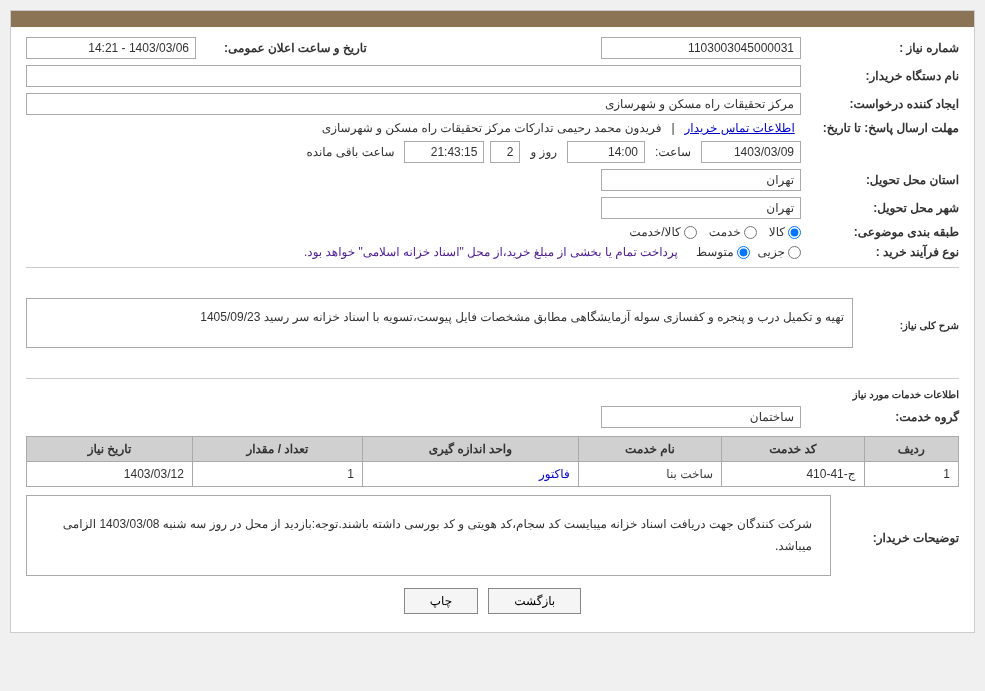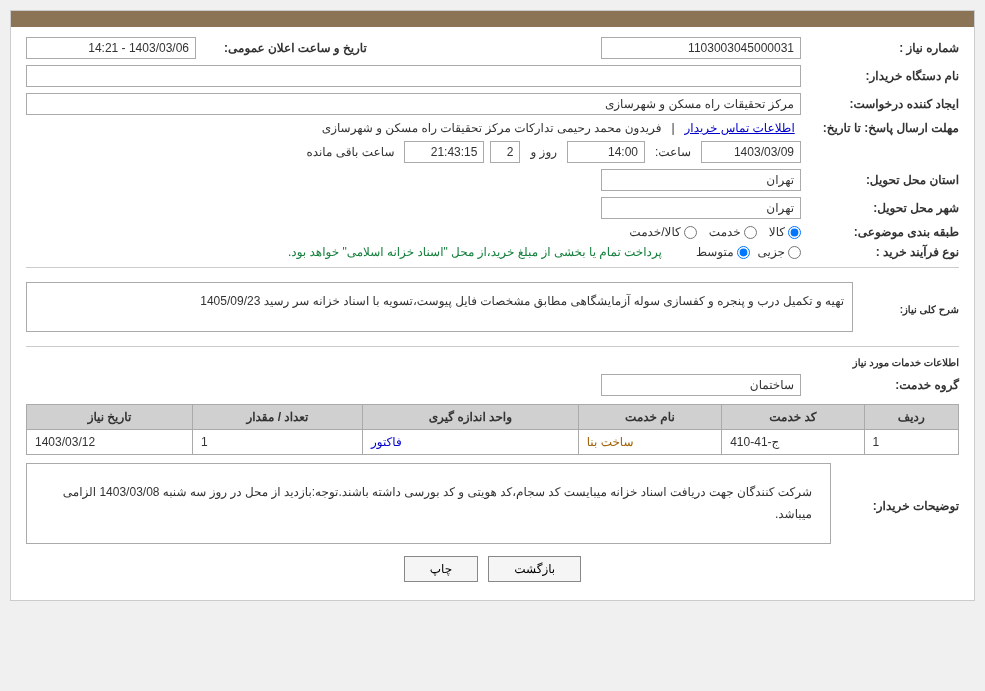--- a/index.html
+++ b/index.html
@@ -69,21 +69,21 @@
     .section-title {
       font-weight: bold;
       font-size: 10px;
       margin: 10px 0 6px 0;
       color: #333;
     }
     .description-box {
       border: 1px solid #aaa;
       background: #fff;
       padding: 8px;
-      margin: 6px 0;
+      margin: 22px 0;
       min-height: 50px;
       text-align: right;
       line-height: 1.8;
     }
     .service-info-row {
       display: flex;
       align-items: center;
       margin-bottom: 6px;
       gap: 6px;
     }
@@ -96,21 +96,21 @@
     table th {
       background: #d0d0d0;
       border: 1px solid #aaa;
       padding: 5px 8px;
       text-align: center;
       font-weight: bold;
     }
     table td {
       border: 1px solid #aaa;
       padding: 5px 8px;
-      text-align: left;
+      text-align: right;
     }
     .buyer-notes {
       border: 1px solid #aaa;
       background: #fff;
       padding: 18px;
       min-height: 60px;
       text-align: right;
       line-height: 1.8;
       font-size: 12px;
       direction: rtl;
@@ -242,21 +242,21 @@
         <span class="label">نوع فرآیند خرید :</span>
         <div class="process-type-row">
           <div class="radio-item">
             <input type="radio" name="process" style="">
             <span>جزیی</span>
           </div>
           <div class="radio-item">
             <input type="radio" name="process" checked="" style="">
             <span>متوسط</span>
           </div>
-          <span style="color:#15803d; margin-right:26px;">پرداخت تمام یا بخشی از مبلغ خرید،از محل "اسناد خزانه اسلامی" خواهد بود.</span>
+          <span style="color:#4c1d95; margin-right:10px;">پرداخت تمام یا بخشی از مبلغ خرید،از محل "اسناد خزانه اسلامی" خواهد بود.</span>
         </div>
       </div>
 
       <hr class="divider-line">
 
       <div class="info-row">
         <span class="section-title" style="min-width:100px; white-space:nowrap;">شرح کلی نیاز:</span>
         <div class="description-box value-box-wide">تهیه و تکمیل درب و پنجره و کفسازی سوله آزمایشگاهی مطابق مشخصات فایل پیوست،تسویه با اسناد خزانه سر رسید 1405/09/23</div>
       </div>
 
@@ -277,21 +277,21 @@
             <th>نام خدمت</th>
             <th>واحد اندازه گیری</th>
             <th>تعداد / مقدار</th>
             <th>تاریخ نیاز</th>
           </tr>
         </thead>
         <tbody id="services-tbody">
         <tr>
     <td>1</td>
     <td style="color:#333;">ج-41-410</td>
-    <td style="color:#a16207;">ساخت بنا</td>
+    <td style="color:#404040;">ساخت بنا</td>
     <td style="color:#0000cc;">فاکتور</td>
     <td>1</td>
     <td>1403/03/12</td>
   </tr>
           </tbody>
       </table>
 
       <div class="notes-label-row">
         <span class="label" style="min-width:100px; white-space:nowrap; padding-top:4px;">توضیحات خریدار:</span>
         <div class="buyer-notes value-box-wide">

